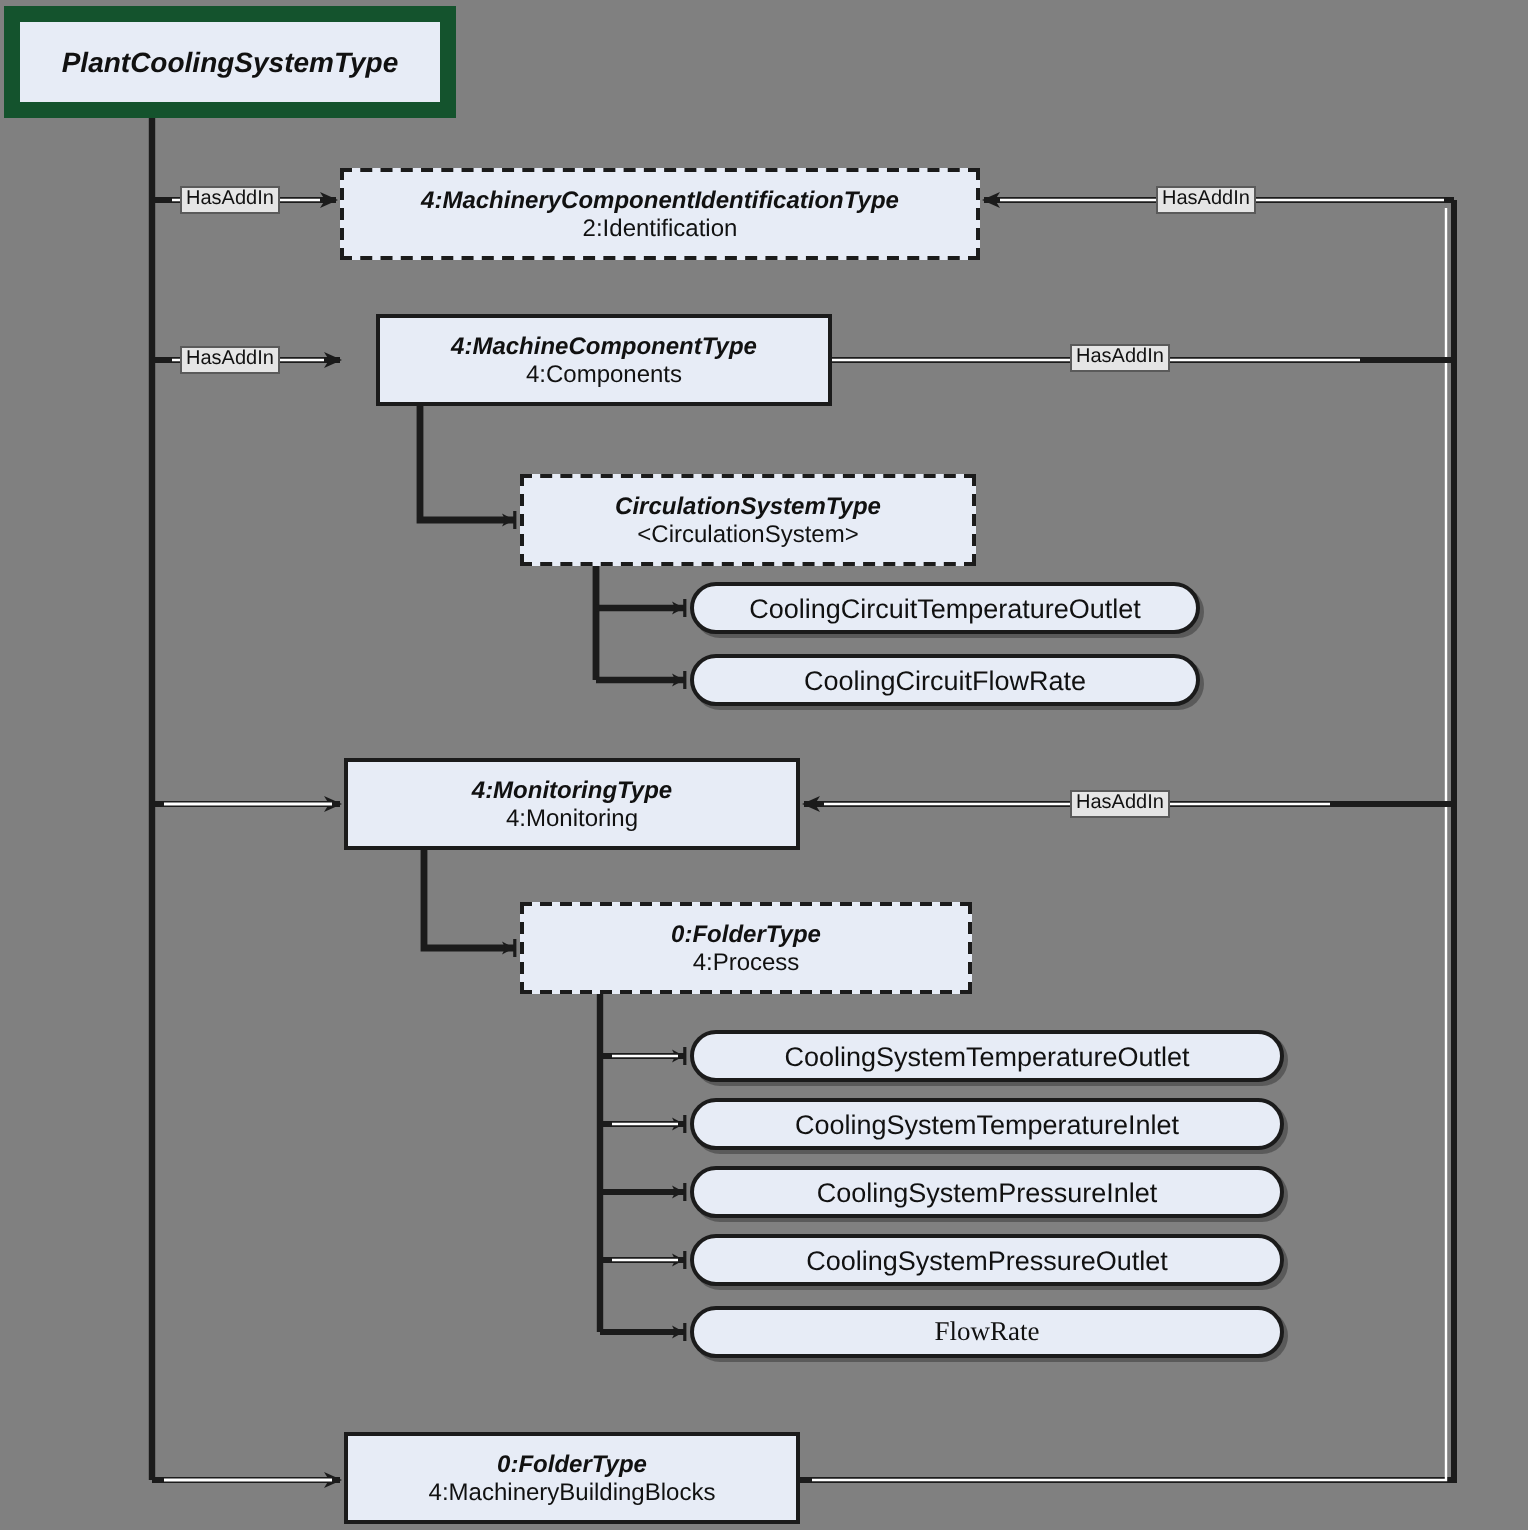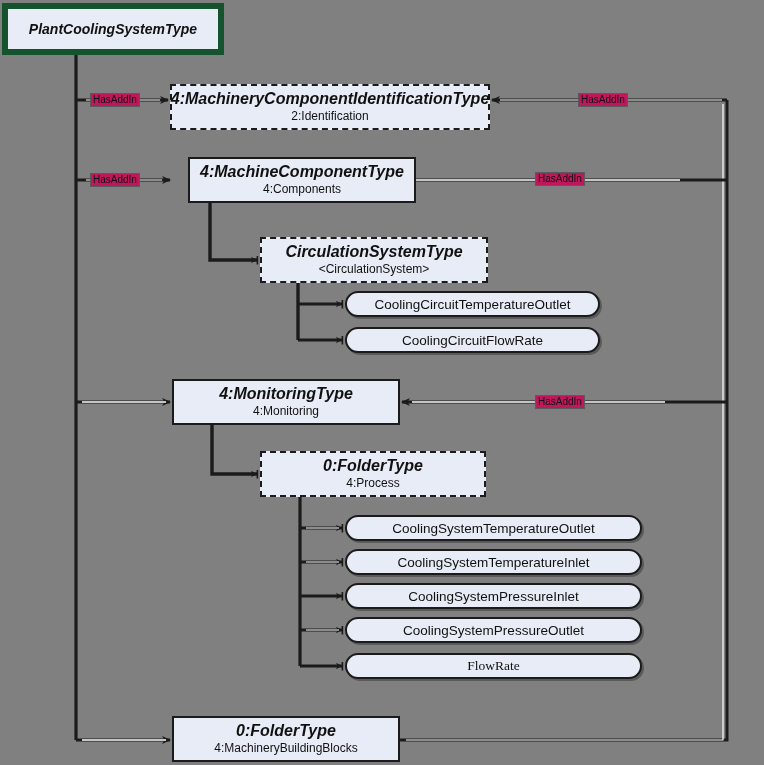--- a/index.html
+++ b/index.html
@@ -36,21 +36,21 @@
     text-align: center;
     color: #111111;
     line-height: 1.18;
     z-index: 3;
   }
   .node.solid  { border: 2px solid #1b1b1b; }
   .node.dashed { border: 2px dashed #1b1b1b; }
   .node .type {
     font-style: italic;
     font-weight: bold;
-    font-size: 16px;
+    font-size: 12px;
     white-space: nowrap;
   }
   .node .inst {
     font-size: 12px;
     white-space: nowrap;
   }
 
   
   .root-wrap { position: absolute; z-index: 4; }
   .root-shadow {
@@ -63,21 +63,21 @@
     border-bottom: 2px solid #e8e800;
     z-index: 1;
   }
   .root-box {
     position: absolute;
     left: 2px;
     top: 3px;
     width: 210px;
     height: 40px;
     background: #e7ecf6;
-    border: 6px solid #14532d;
+    border: 8px solid #14532d;
     display: flex;
     align-items: center;
     justify-content: center;
     z-index: 2;
   }
   .root-box .type {
     font-style: italic;
     font-weight: bold;
     font-size: 14px;
     color: #111;
@@ -98,21 +98,21 @@
     color: #111;
     white-space: nowrap;
     z-index: 3;
     box-shadow: 2px 2px 0 rgba(20,20,20,0.35);
   }
 
   
   .edge-label {
     position: absolute;
     box-sizing: border-box;
-    background: #be185d;
+    background: #e5e5e5;
     border: 1px solid #5a5a5a;
     font-size: 10px;
     color: #111;
     padding: 0 2px;
     height: 14px;
     line-height: 12px;
     white-space: nowrap;
     z-index: 5;
     font-family: "Liberation Sans", sans-serif;
   }

